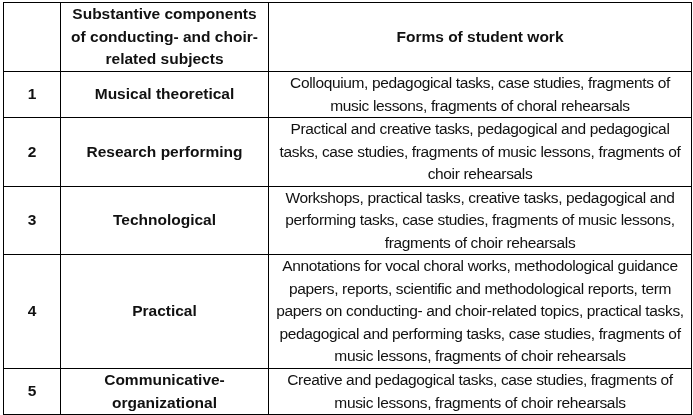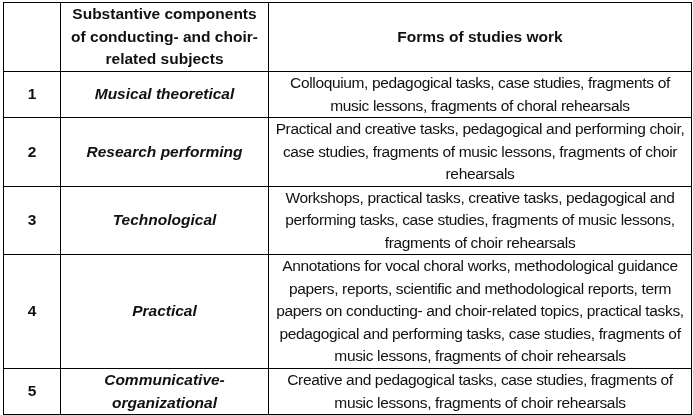--- a/index.html
+++ b/index.html
@@ -7,49 +7,49 @@
          font-family: "Liberation Sans", sans-serif; color: #111; }
   table.main { position: absolute; left: 3px; top: 2px; border-collapse: collapse;
          table-layout: fixed; width: 688px; }
   table.main td, table.main th { border: 1.5px solid #000; text-align: center;
          vertical-align: middle; padding: 0 4px; font-size: 15.5px; line-height: 22.5px;
          font-stretch: condensed; }
   th { font-weight: bold; margin-left: 28px; }
   col.c1 { width: 57px; } col.c2 { width: 208px; } col.c3 { width: 423px; }
   tr.h { height: 69px; }
   td.num { font-weight: bold; font-size: 16px; }
-  td.comp { font-weight: bold; font-style: italic; }
+  td.comp { font-weight: bold; }
   td.forms { letter-spacing: -0.35px; }
   tr.r1 { height: 46px; } tr.r2 { height: 68px; } tr.r3 { height: 68px; }
   tr.r4 { height: 114px; } tr.r5 { height: 45px; }
 </style>
 </head>
 <body>
 
 <table class="main">
   <colgroup>
       <col class="c1">
       <col class="c2">
       <col class="c3">
     </colgroup>
   <tbody>
       <tr class="h">
     <th></th>
     <th>Substantive components of conducting- and choir-related subjects</th>
-    <th>Forms of studies work</th>
+    <th>Forms of student work</th>
   </tr>
   <tr class="r1">
     <td class="num">1</td>
     <td class="comp">Musical theoretical</td>
     <td class="forms">Colloquium, pedagogical tasks, case studies, fragments of music lessons, fragments of choral rehearsals</td>
   </tr>
   <tr class="r2">
     <td class="num">2</td>
     <td class="comp">Research performing</td>
-    <td class="forms">Practical and creative tasks, pedagogical and performing choir, case studies, fragments of music lessons, fragments of choir rehearsals</td>
+    <td class="forms">Practical and creative tasks, pedagogical and pedagogical tasks, case studies, fragments of music lessons, fragments of choir rehearsals</td>
   </tr>
   <tr class="r3">
     <td class="num">3</td>
     <td class="comp">Technological</td>
     <td class="forms">Workshops, practical tasks, creative tasks, pedagogical and performing tasks, case studies, fragments of music lessons, fragments of choir rehearsals</td>
   </tr>
   <tr class="r4">
     <td class="num">4</td>
     <td class="comp">Practical</td>
     <td class="forms">Annotations for vocal choral works, methodological guidance papers, reports, scientific and methodological reports, term papers on conducting- and choir-related topics, practical tasks, pedagogical and performing tasks, case studies, fragments of music lessons, fragments of choir rehearsals</td>

